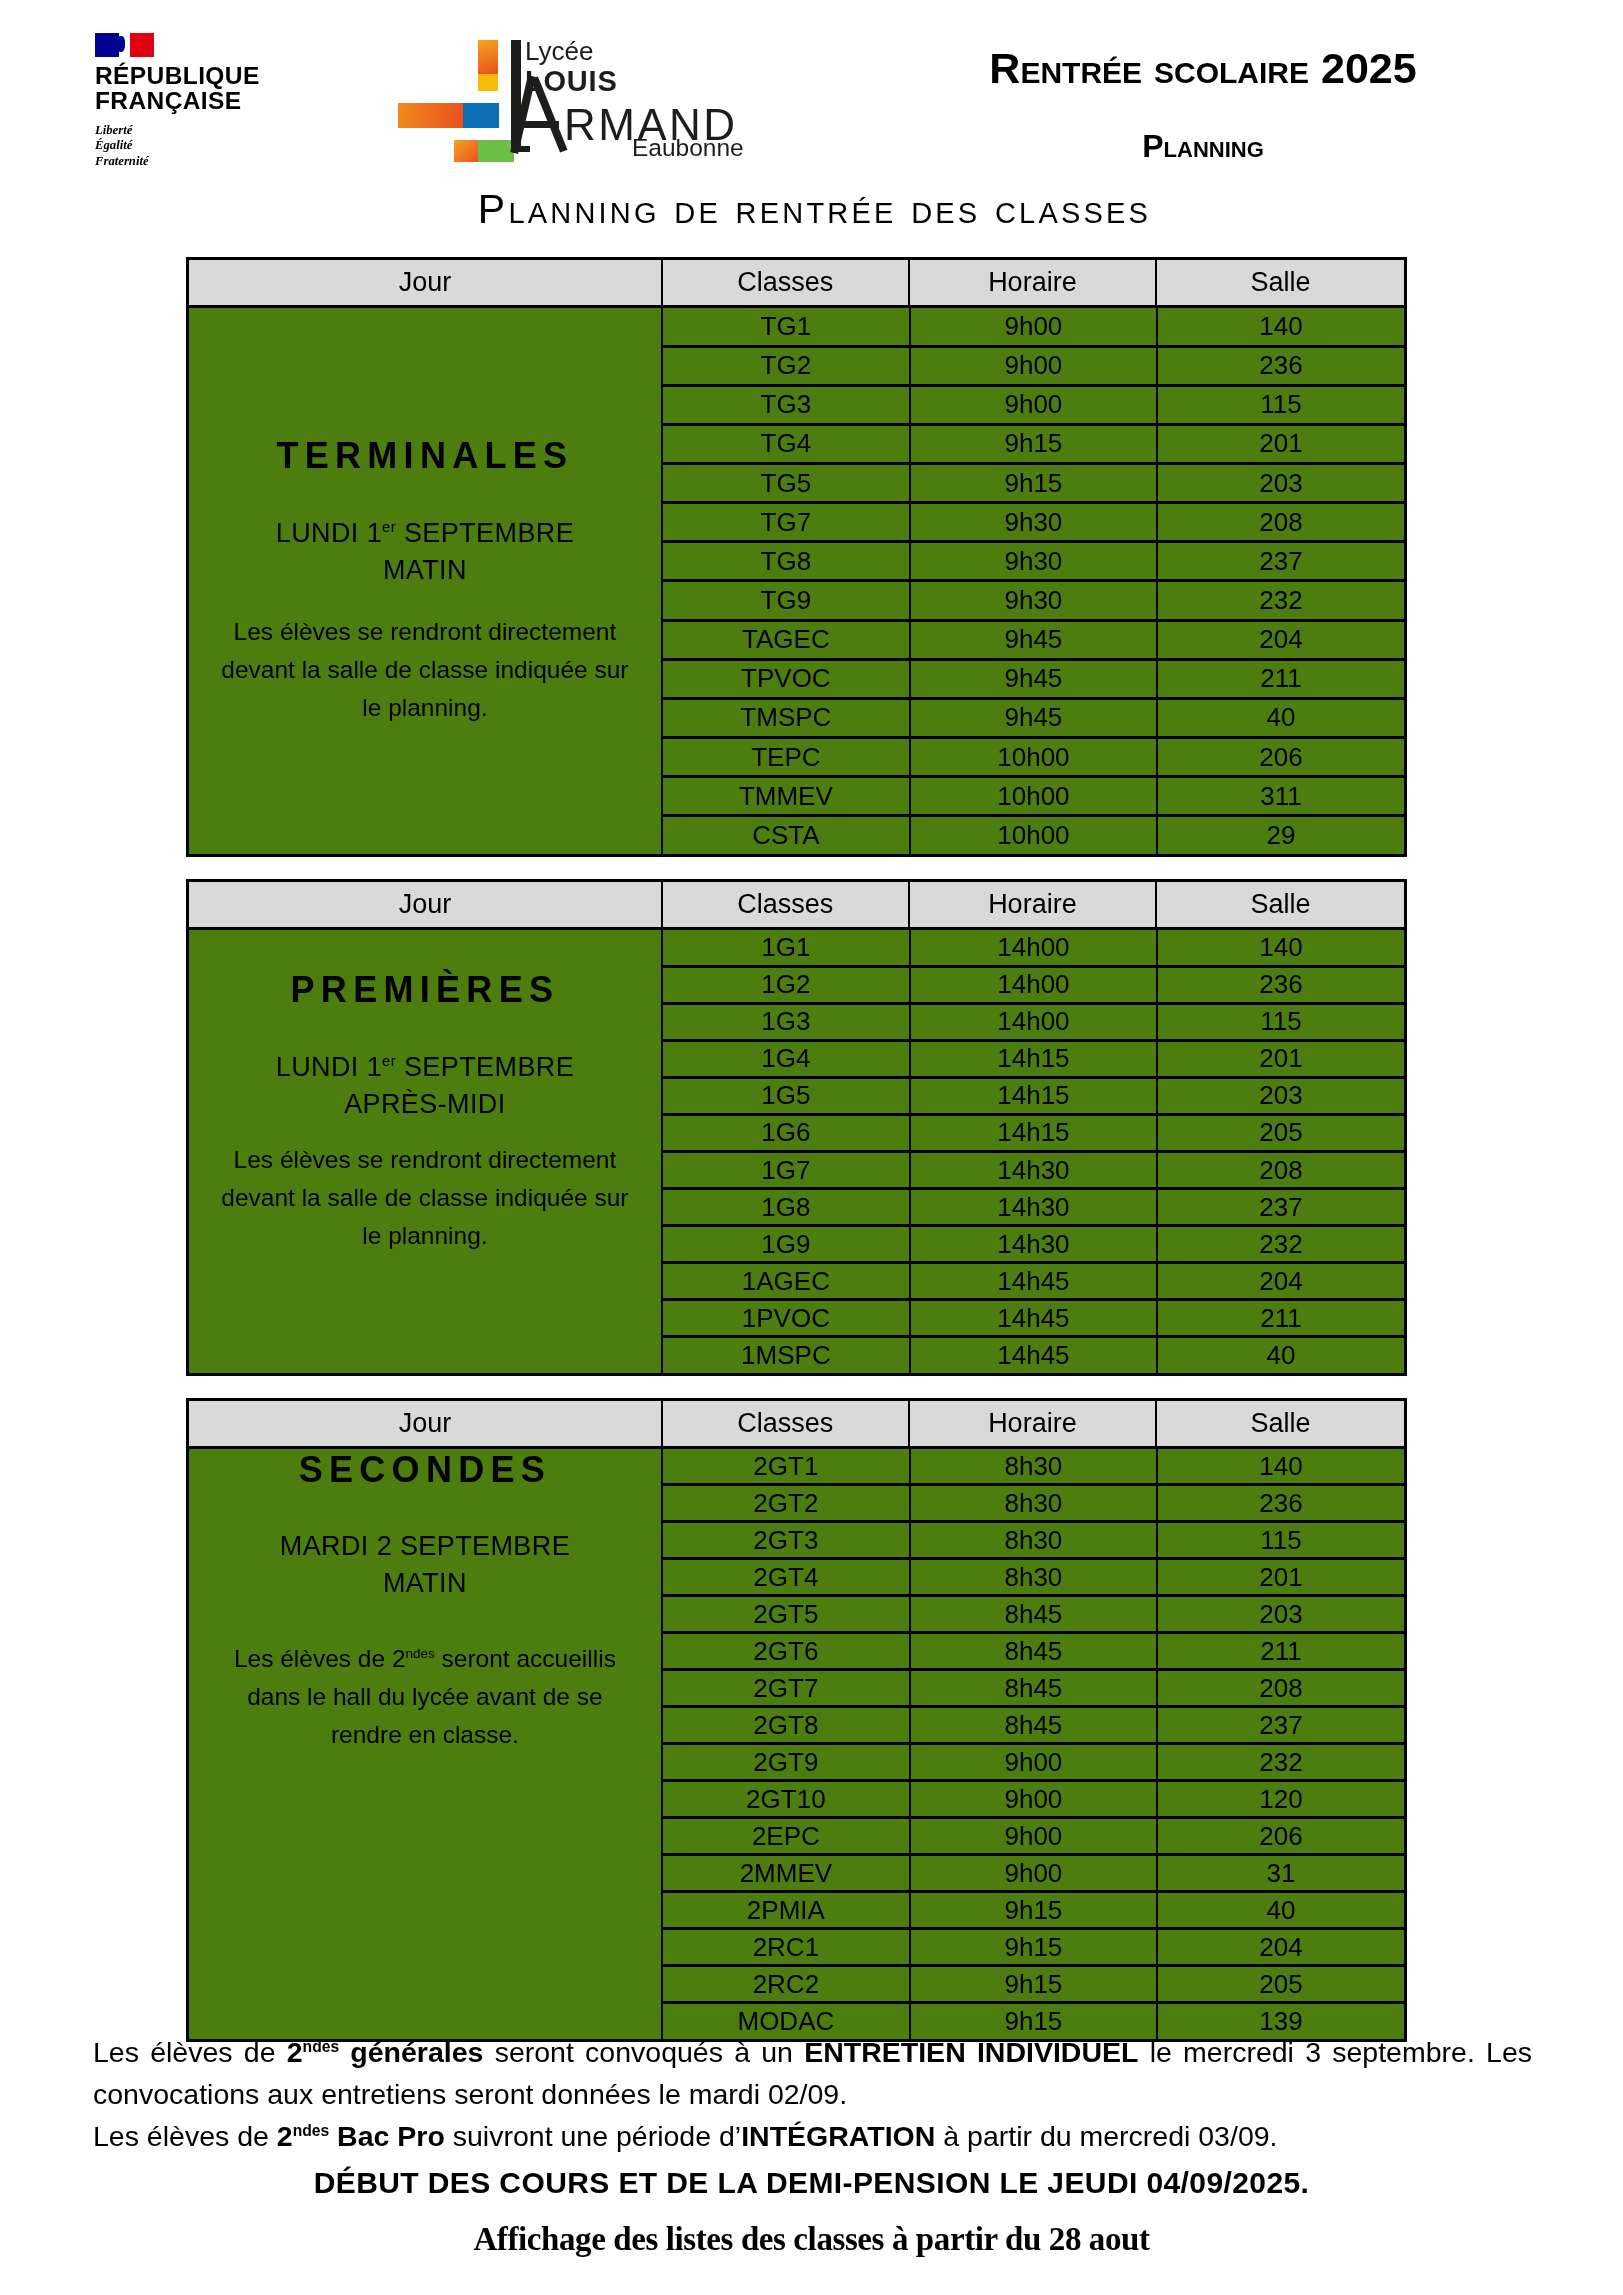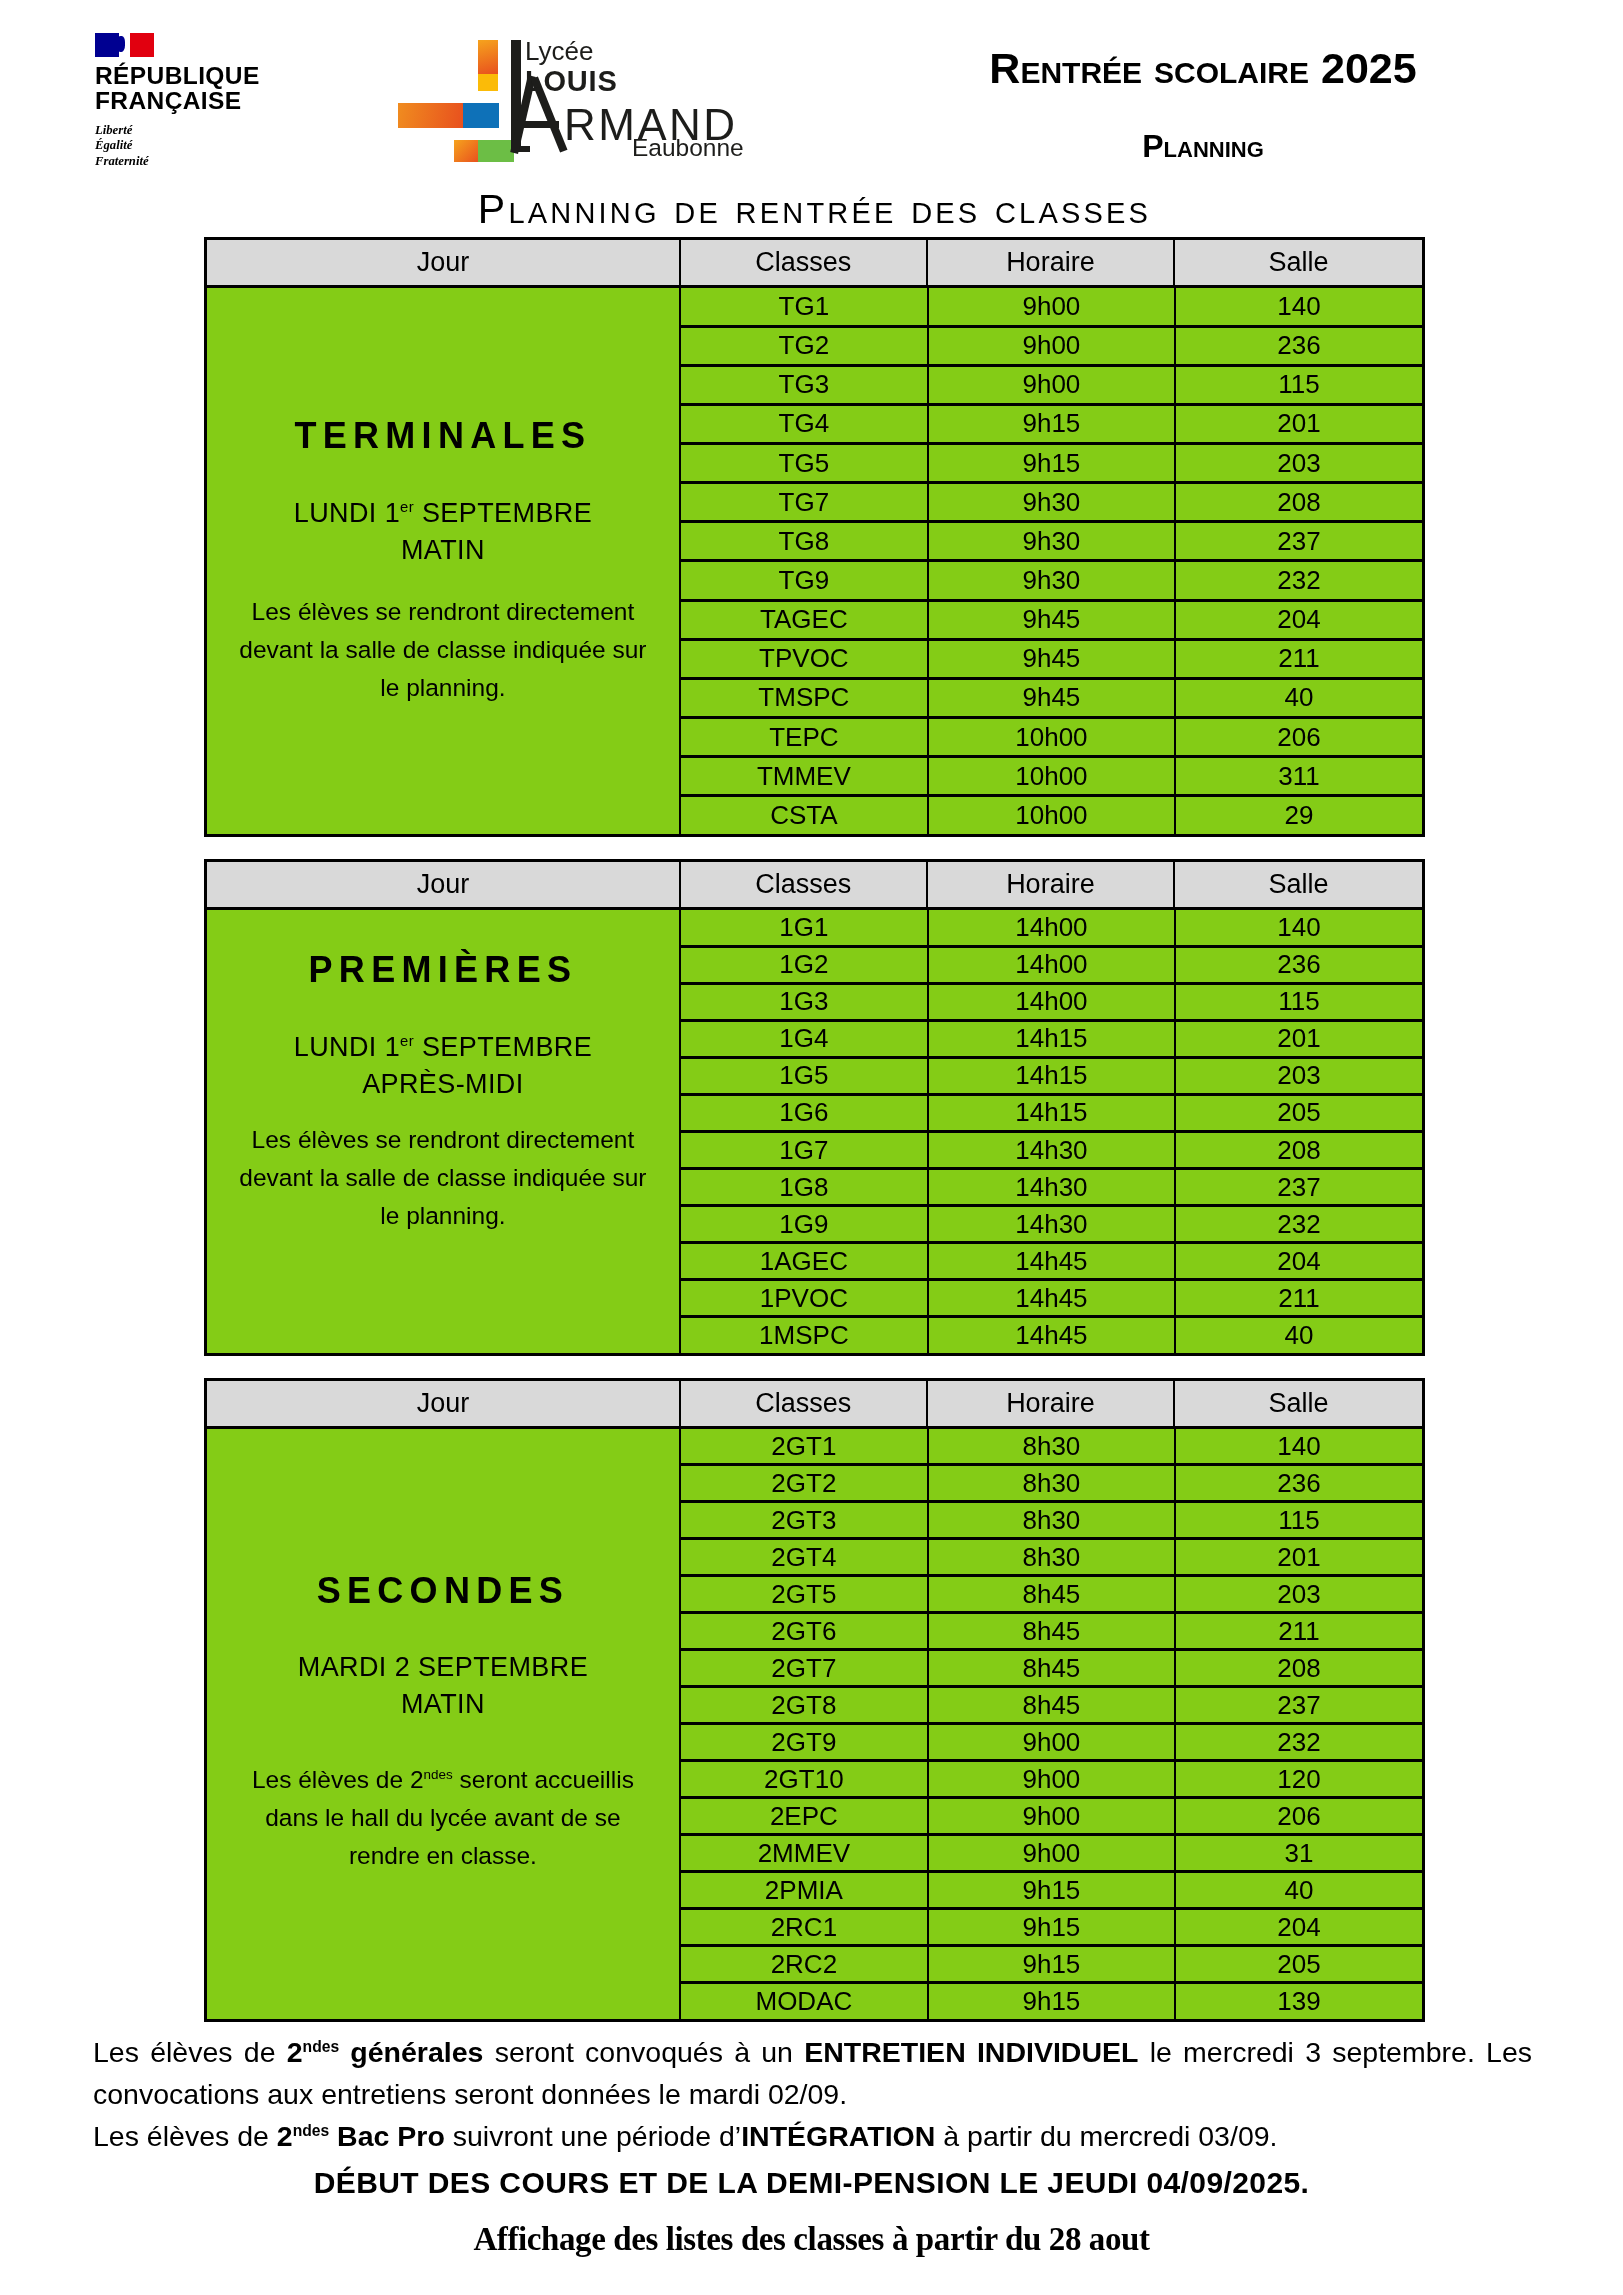--- a/index.html
+++ b/index.html
@@ -39,22 +39,22 @@
   
   .hdr-right { position:absolute; left:942px; top:44px; width:522px; text-align:center; }
   .hdr-right .l1 { font-variant:small-caps; font-weight:bold; font-size:43px; }
   .hdr-right .l2 { font-variant:small-caps; font-weight:bold; font-size:32px; margin-top:35px; }
 
   
   .page-title { position:absolute; left:204px; top:186px; width:1221px; text-align:center;
                 font-variant:small-caps; font-size:41px; letter-spacing:3.2px; }
 
   
-  .tbl { position:absolute; left:204px; width:1221px; border:3.2px solid #000; background:#84cc16;
-         display:flex; flex-direction:column; }
+  .tbl { position:absolute; left:186px; width:1221px; border:3.2px solid #000; background:#4d7c0f;
+         display:flex; flex-direction:column;margin-top:20px; }
   .thead { display:flex; height:48px; flex:0 0 auto; background:#d9d9d9; border-bottom:3.2px solid #000; }
   .th { border-right:2.4px solid #000; display:flex; align-items:center; justify-content:center; font-size:27px; }
   .th.w-jour { width:39%; }
   .th.w-col  { width:20.333%; }
   .th.last { border-right:none; }
   .tbody { flex:1; display:flex; min-height:0; }
   .jour { width:39%; border-right:2.4px solid #000; text-align:center; }
   .level { font-size:36px; font-weight:600; letter-spacing:6.3px; }
   .day, .day2 { font-size:27px; letter-spacing:0.4px; }
   .day2 { margin-top:6.3px; }
@@ -65,21 +65,21 @@
   table.rows tr td:first-child { border-left:none; }
   table.rows tr td:last-child  { border-right:none; }
   table.rows tr:first-child td { border-top:none; }
   table.rows tr:last-child td  { border-bottom:none; }
   .t1 .jour { padding-top:127px; }
   .t1 .day  { margin-top:41px; }
   .t1 .note { margin-top:27px; }
   .t2 .jour { padding-top:39px; }
   .t2 .day  { margin-top:41px; }
   .t2 .note { margin-top:20.6px; }
-  .t3 .jour { padding-top:141px; }
+  .t3 .jour { }
   .t3 .day  { margin-top:40px; }
   .t3 .note { margin-top:41px; }
 
   
   .footer-par { position:absolute; left:93px; top:2031px; width:1439px; font-size:28.5px;
                 line-height:1.48; text-align:justify; }
   .footer-par p { margin:0; }
   .b { font-weight:bold; }
   .line-bold  { position:absolute; left:0; top:2166px; width:1623px; text-align:center;
                 font-weight:bold; font-size:30px; letter-spacing:0.4px; }

